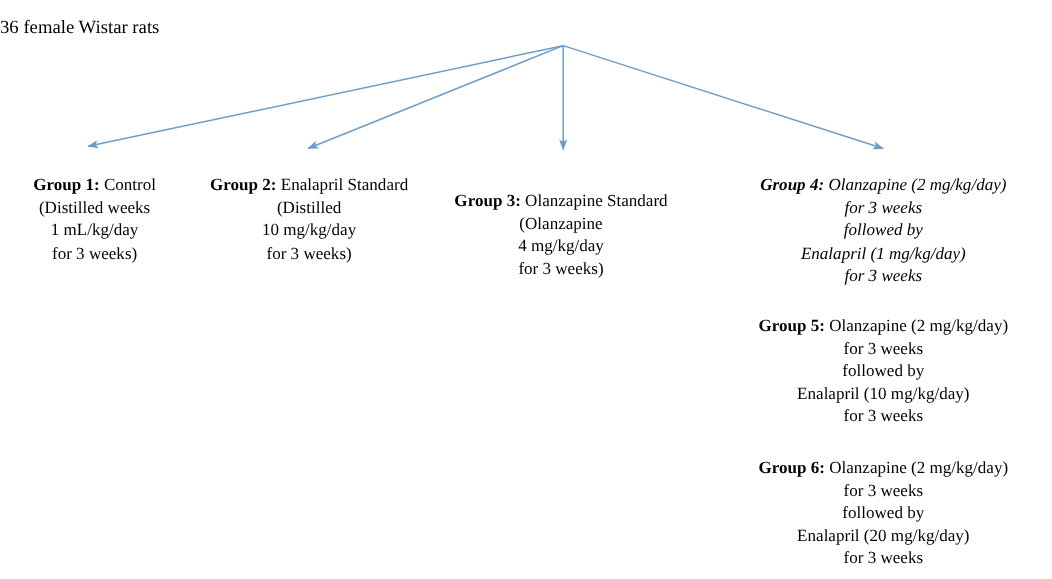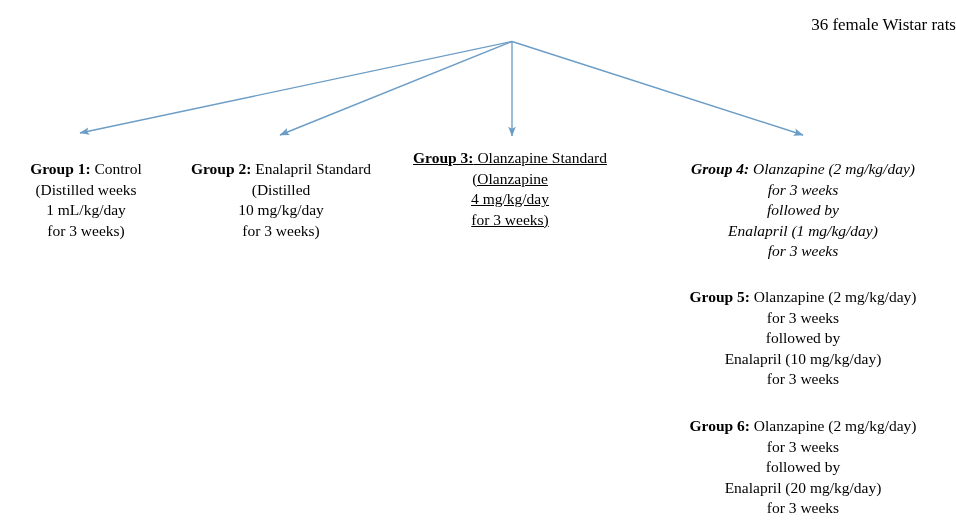--- a/index.html
+++ b/index.html
@@ -16,21 +16,21 @@
     color: #000000;
     overflow: hidden;
   }
 
   
   #root-title {
     position: absolute;
     left: 0;
     top: 14px;
     width: 956px;
-    text-align: right;
+    text-align: left;
     font-size: 17px;
     line-height: 22px;
     white-space: nowrap;
   }
 
   
   #arrow-layer {
     position: absolute;
     left: 0;
     top: 0;
@@ -49,21 +49,21 @@
   }
   .group-line {
     white-space: nowrap;
   }
   .group-label {
     font-weight: bold;
   }
 
   #group-1 { left: 0px;   top: 147px; width: 172px; }
   #group-2 { left: 172px; top: 147px; width: 218px; }
-  #group-3 { left: 392px; top: 136px; width: 236px; text-decoration: underline; }
+  #group-3 { left: 392px; top: 161px; width: 236px; }
 
   #group-4 { left: 650px; top: 147px; width: 306px; font-style: italic; }
   #group-5 { left: 650px; top: 275px; width: 306px; }
   #group-6 { left: 650px; top: 404px; width: 306px; }
 </style>
 </head>
 <body>
 
 <div id="canvas">
 

